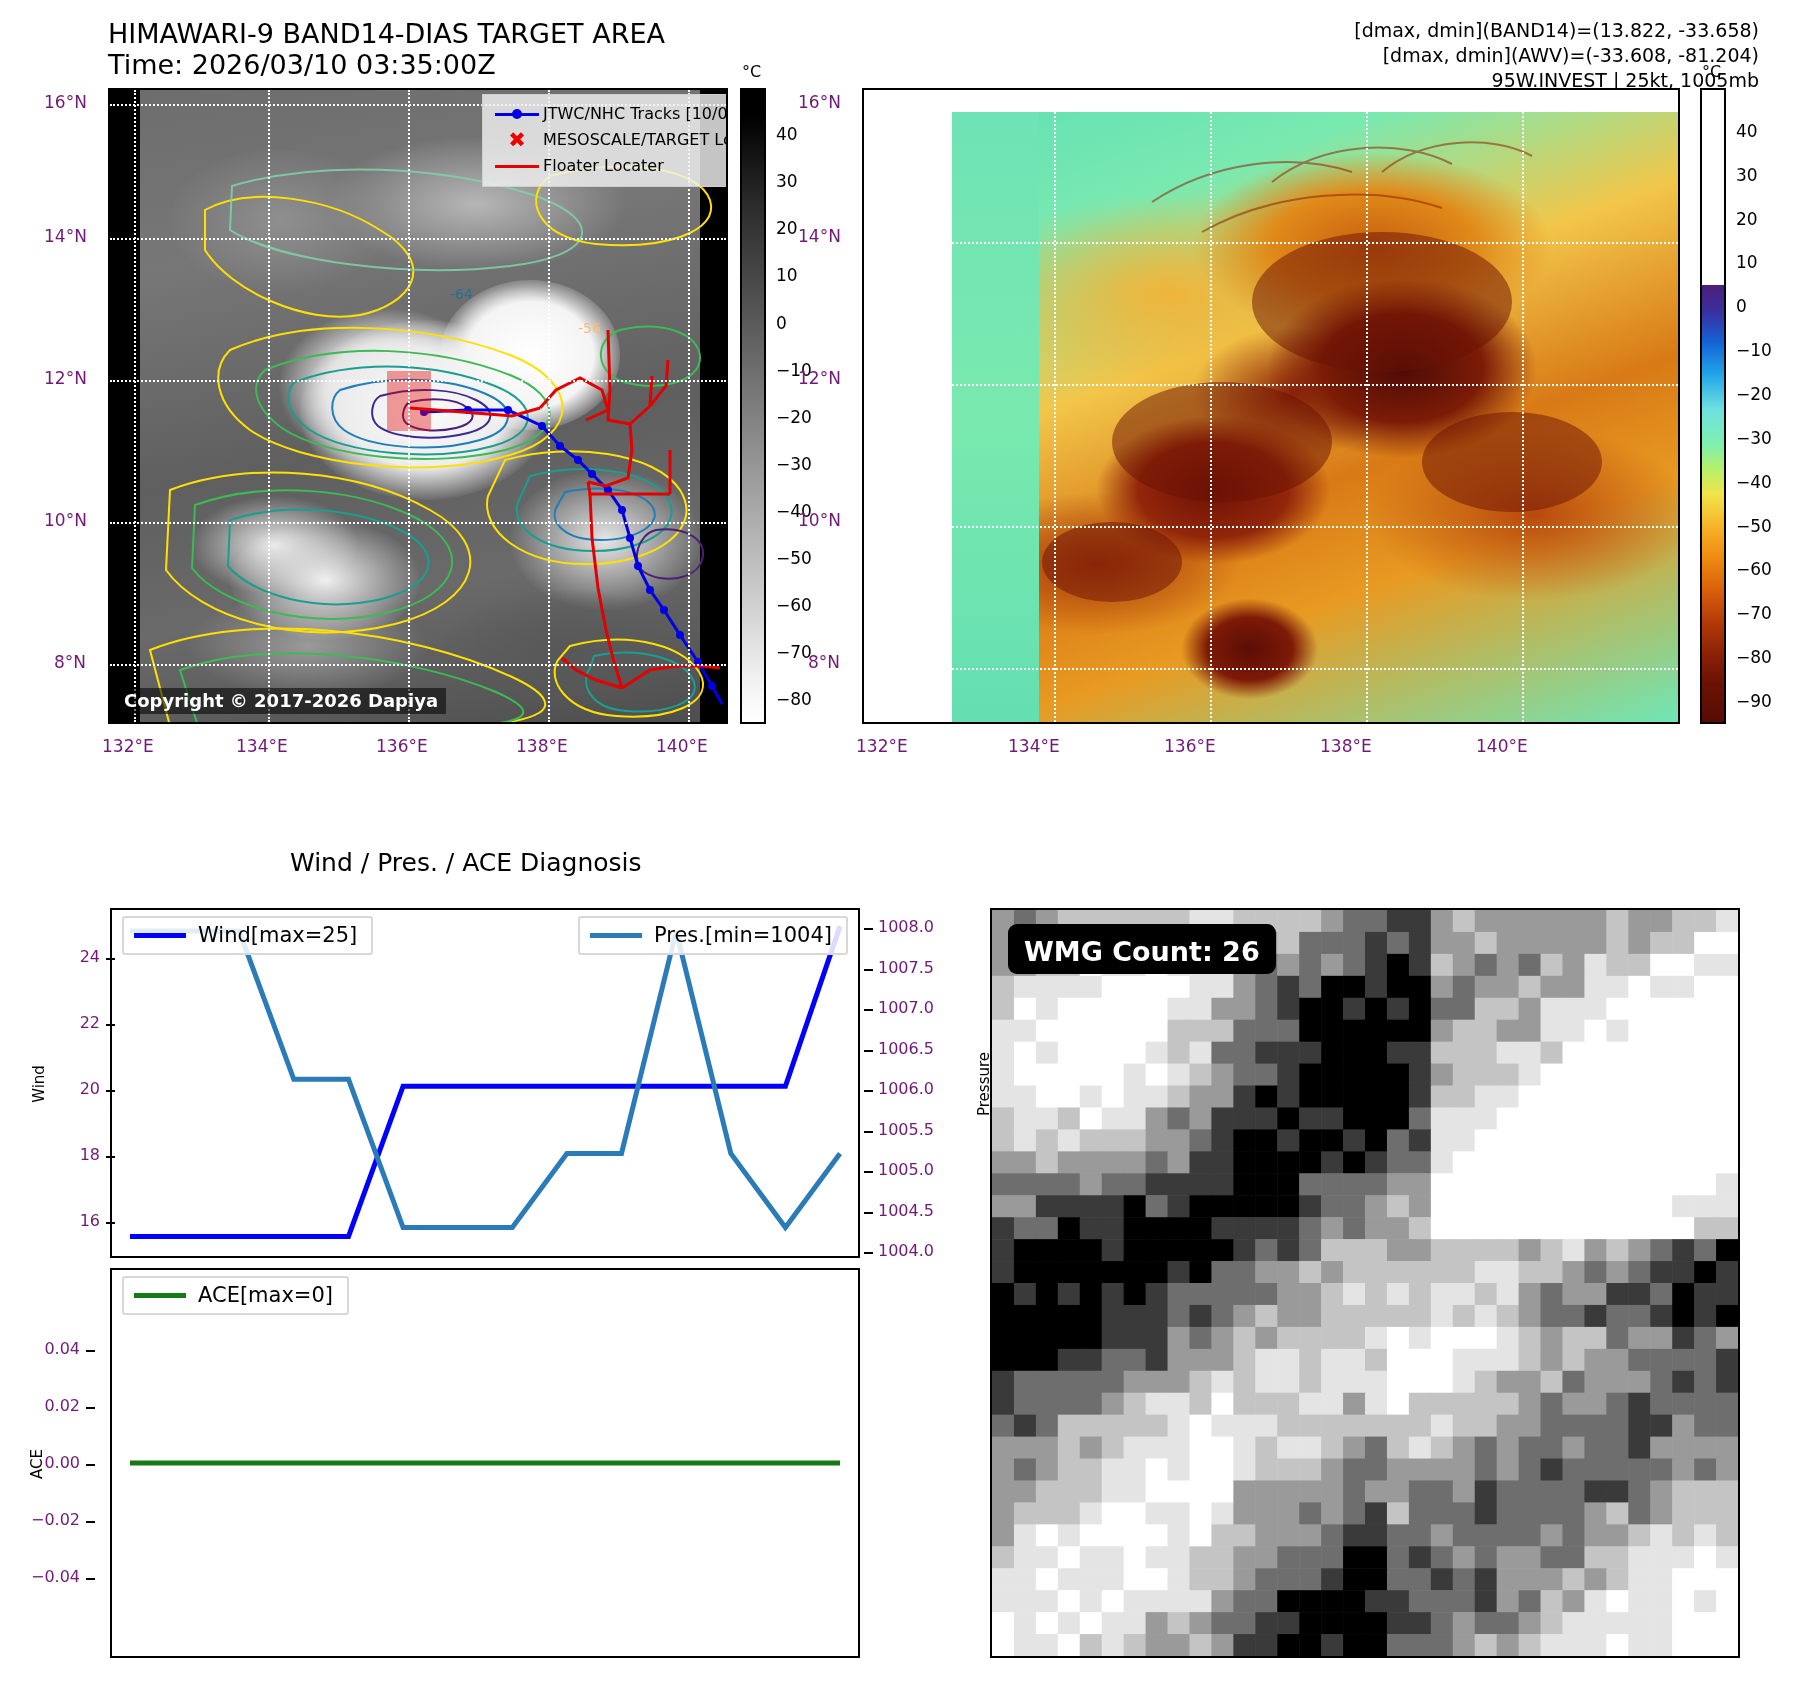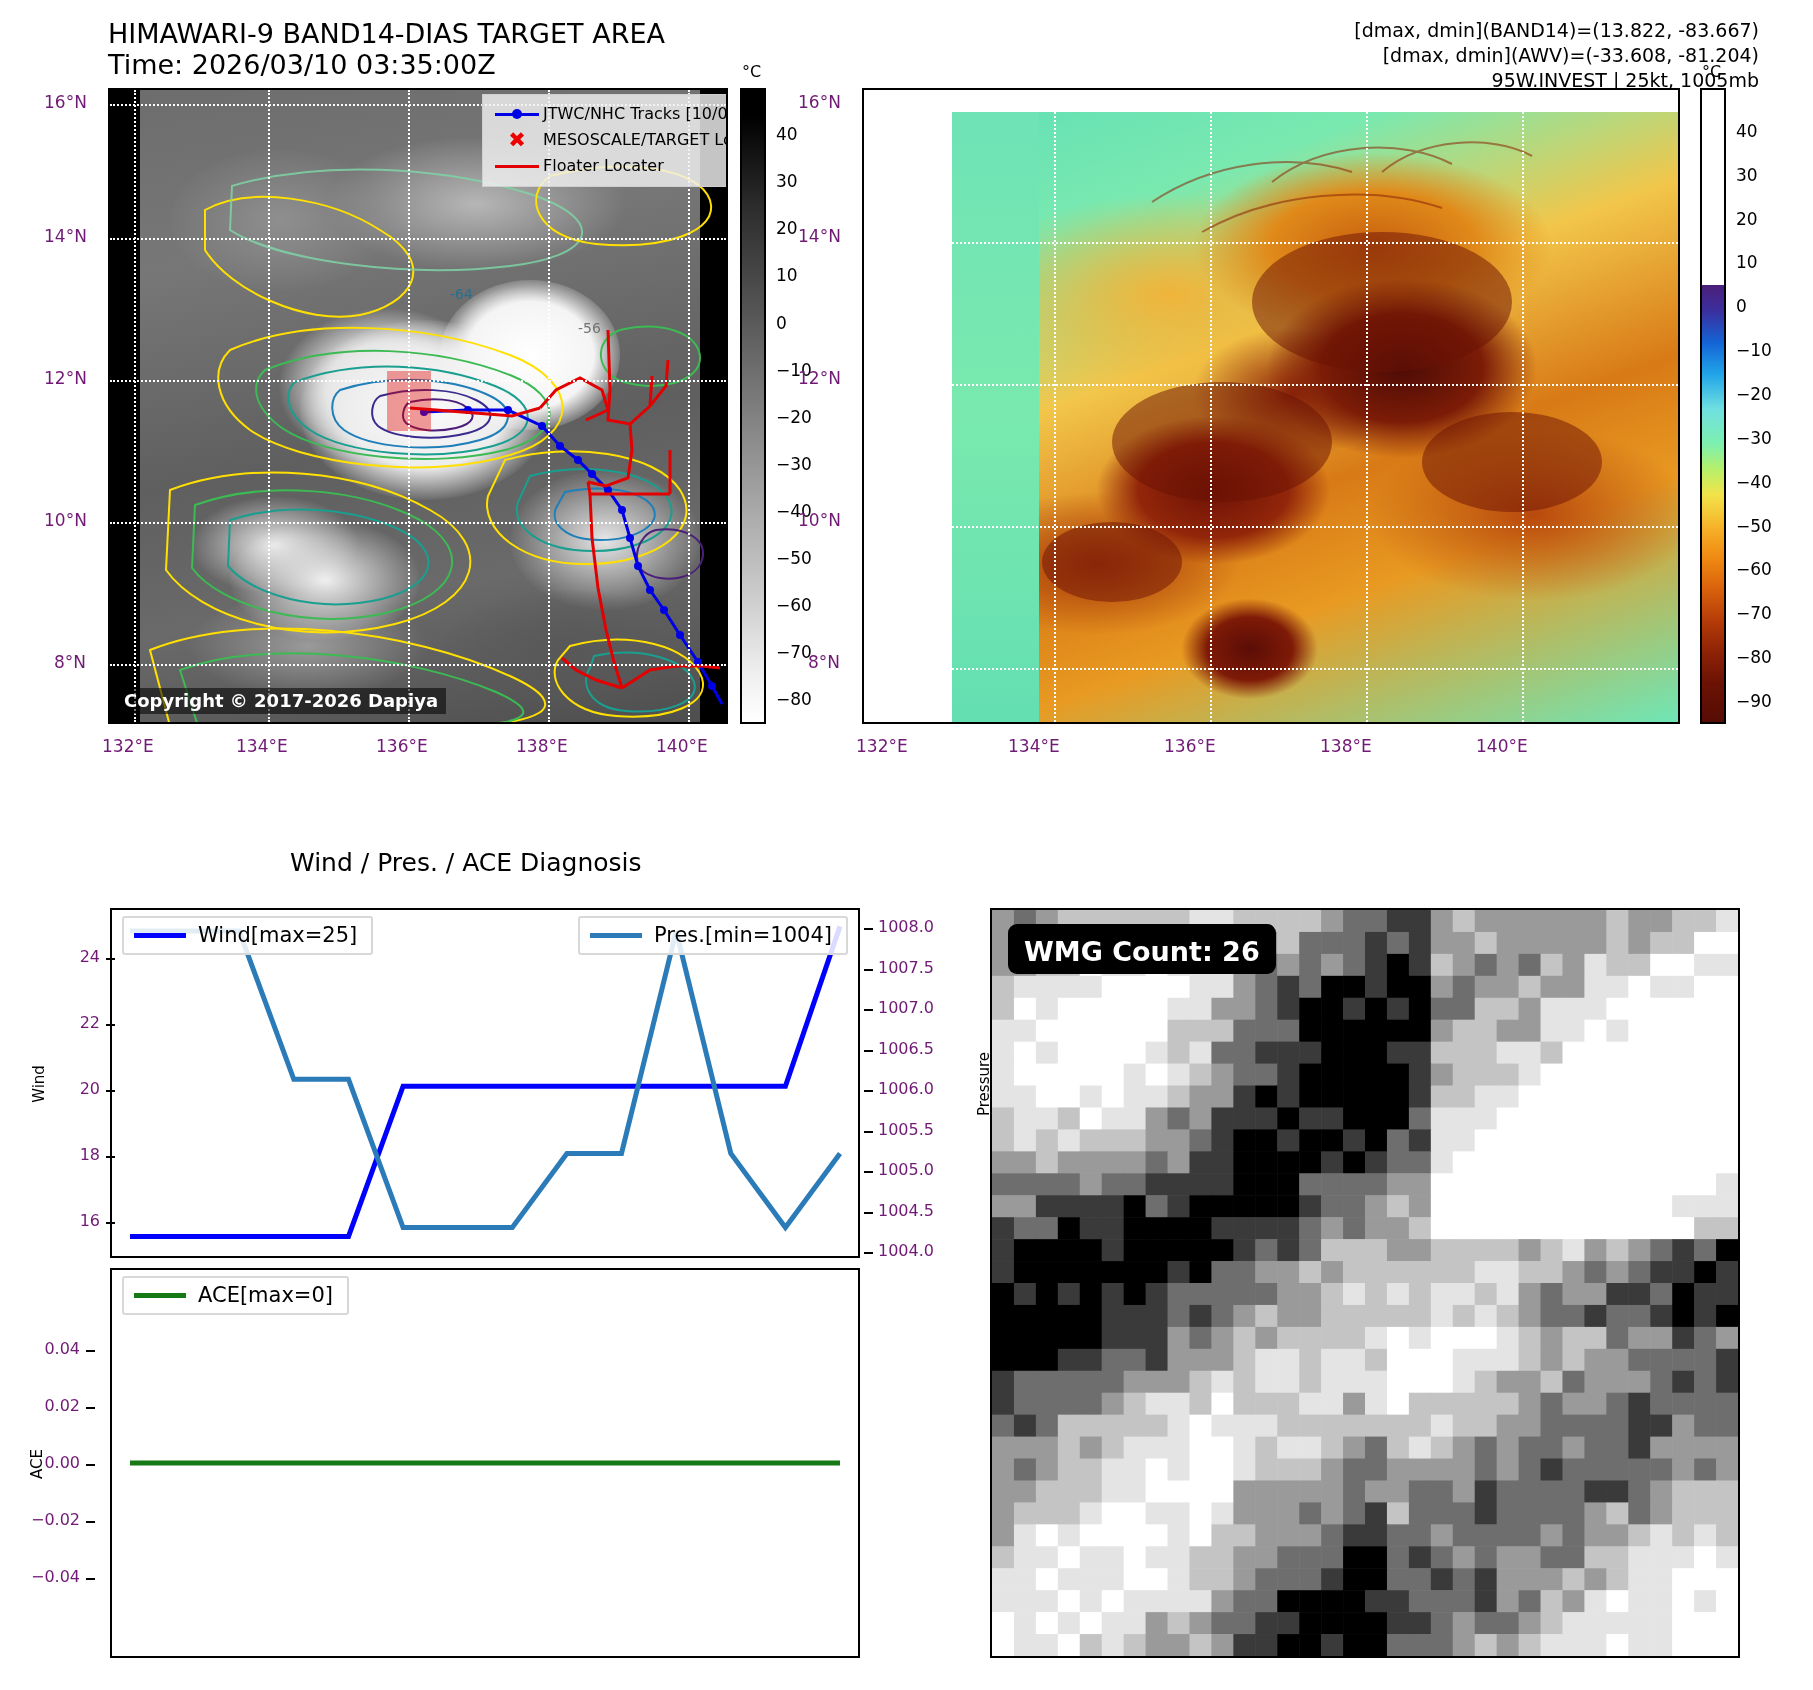--- a/index.html
+++ b/index.html
@@ -154,21 +154,21 @@
 <body>
 
 <div id="page">
 
   <div style="position:absolute;left:108px;top:18px;">
     <div class="ttl">HIMAWARI-9 BAND14-DIAS TARGET AREA</div>
     <div class="ttl">Time: 2026/03/10 03:35:00Z</div>
   </div>
 
   <div class="hdr-right" style="position:absolute;right:54px;top:18px;">
-    <div>[dmax, dmin](BAND14)=(13.822, -83.667)</div>
+    <div>[dmax, dmin](BAND14)=(13.822, -33.658)</div>
     <div>[dmax, dmin](AWV)=(-33.608, -81.204)</div>
     <div>95W.INVEST | 25kt, 1005mb</div>
   </div>
 
   <div id="p1-frame">
     <div id="p1-img">
       <div class="swath"></div>
 
       <div class="ctr-blobs">
         <div class="blob" style="left:190px;top:230px;width:250px;height:180px;background:radial-gradient(ellipse at 50% 50%,#fafafa 0%,#ededed 45%,rgba(237,237,237,0) 72%);"></div>
@@ -248,21 +248,21 @@
       <div class="grat-v" style="left:298px;"></div>
       <div class="grat-v" style="left:438px;"></div>
       <div class="grat-v" style="left:578px;"></div>
       <div class="grat-h" style="top:14px;"></div>
       <div class="grat-h" style="top:148px;"></div>
       <div class="grat-h" style="top:290px;"></div>
       <div class="grat-h" style="top:432px;"></div>
       <div class="grat-h" style="top:574px;"></div>
 
       <div style="position:absolute;left:340px;top:196px;font-size:14px;color:#27708f;">-64</div>
-      <div style="position:absolute;left:468px;top:230px;font-size:14px;color:#737373;">-56</div>
+      <div style="position:absolute;left:468px;top:230px;font-size:14px;color:#fdba74;">-56</div>
 
       <div class="legend-box">
         <div class="legend-row">
           <span class="legend-key">
               <span class="lk-line"></span>
             </span>
           <span>JTWC/NHC Tracks [10/0000Z]</span>
         </div>
         <div class="legend-row">
           <span class="legend-key">

